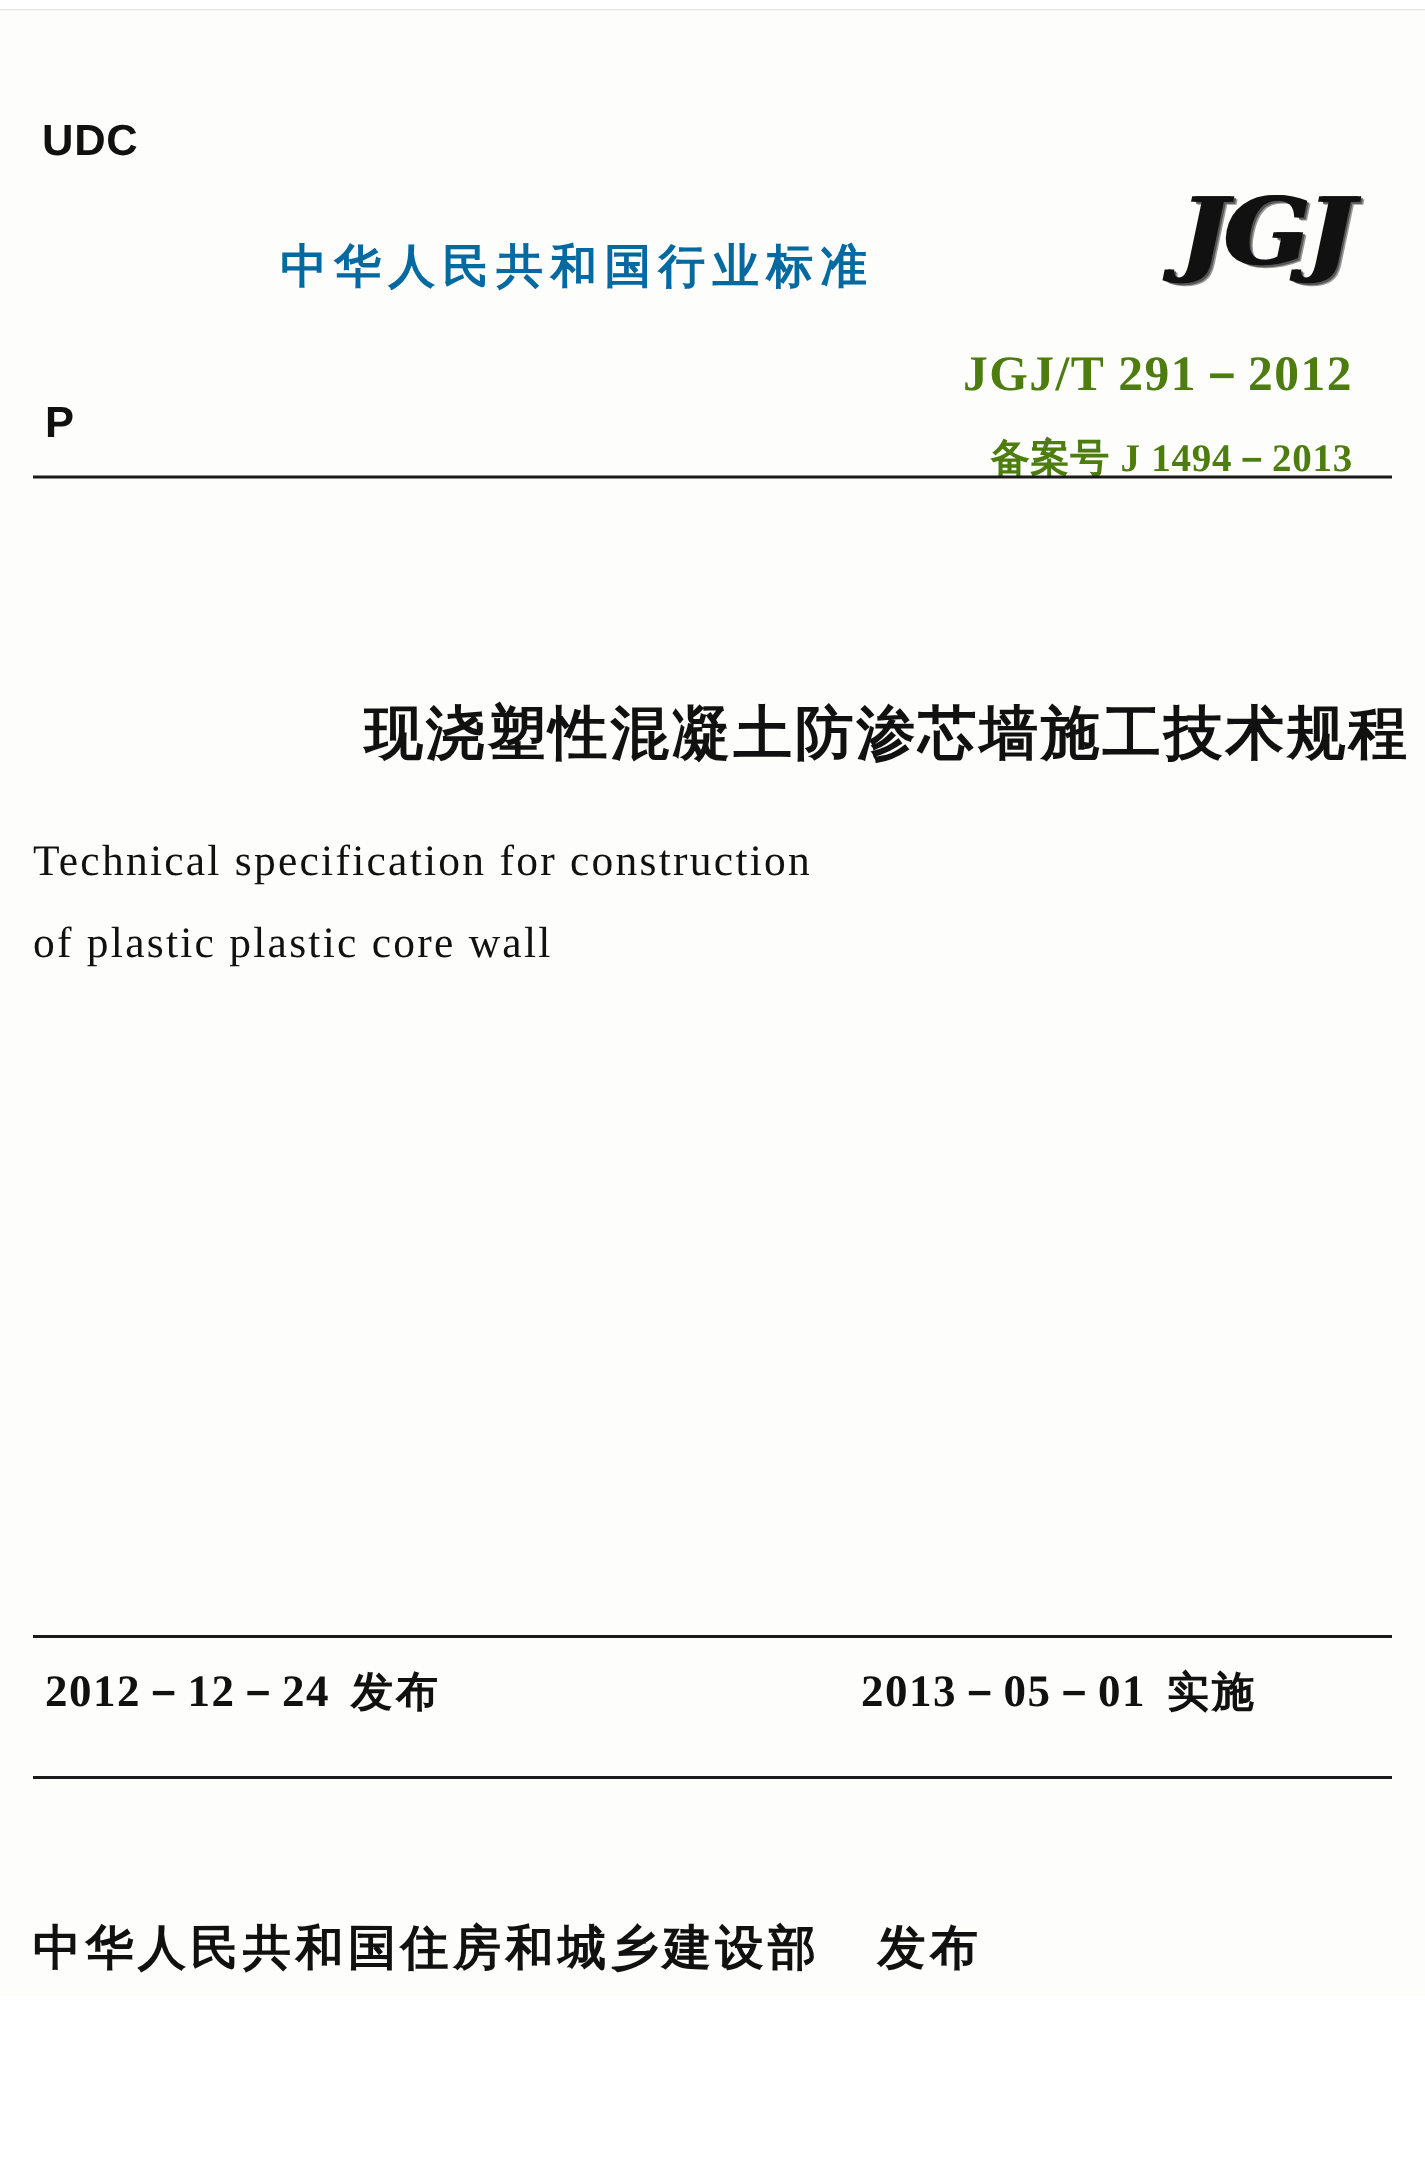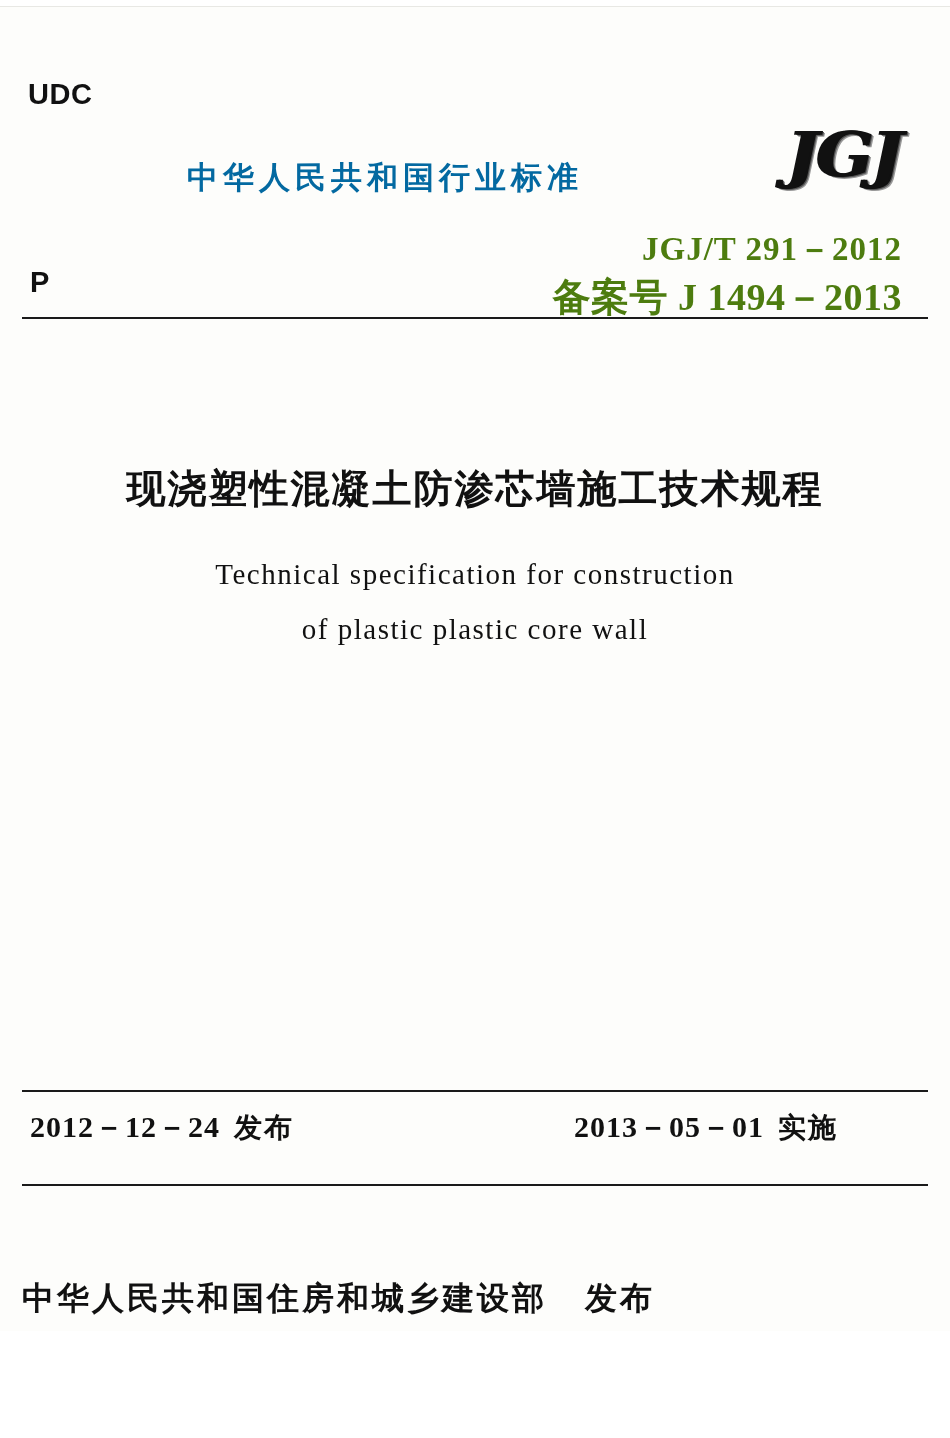--- a/index.html
+++ b/index.html
@@ -96,58 +96,57 @@
     color: #4d7c0f;
   }
   .code-main {
     font-family: "Liberation Serif", serif;
     font-weight: bold;
     font-size: 33px;
     letter-spacing: 1px;
     white-space: nowrap;
   }
   .code-sub {
-    margin-top: 0;
-    font-family: "Liberation Serif", serif;
-    font-weight: bold;
-    font-size: 38px;
+    margin-top: 16px;
+    font-family: "Liberation Serif", serif;
+    font-weight: bold;
+    font-size: 26px;
     letter-spacing: 0.5px;
     white-space: nowrap;
   }
 
   
   .rule {
     position: absolute;
     left: 0;
     width: 906px;
     border-top: 2px solid #1a1a1a;
   }
   .rule-1 { top: 295px; }
   .rule-2 { top: 1068px; }
   .rule-3 { top: 1162px; }
 
   
   .title-cn {
     position: absolute;
-    left: 0;
+    left: 12px;
     top: 440px;
     width: 906px;
-    text-align: center;
+    text-align: right;
     font-family: "DejaVu Sans", sans-serif;
     font-weight: bold;
     font-size: 39px;
     letter-spacing: 2px;
     color: #111;
   }
   .title-en {
     position: absolute;
     left: 0;
     top: 525px;
     width: 906px;
-    text-align: center;
     color: #111;
   }
   .title-en div {
     font-family: "Liberation Serif", serif;
     font-size: 29px;
     letter-spacing: 1.5px;
     line-height: 1.9;
   }
 
   

